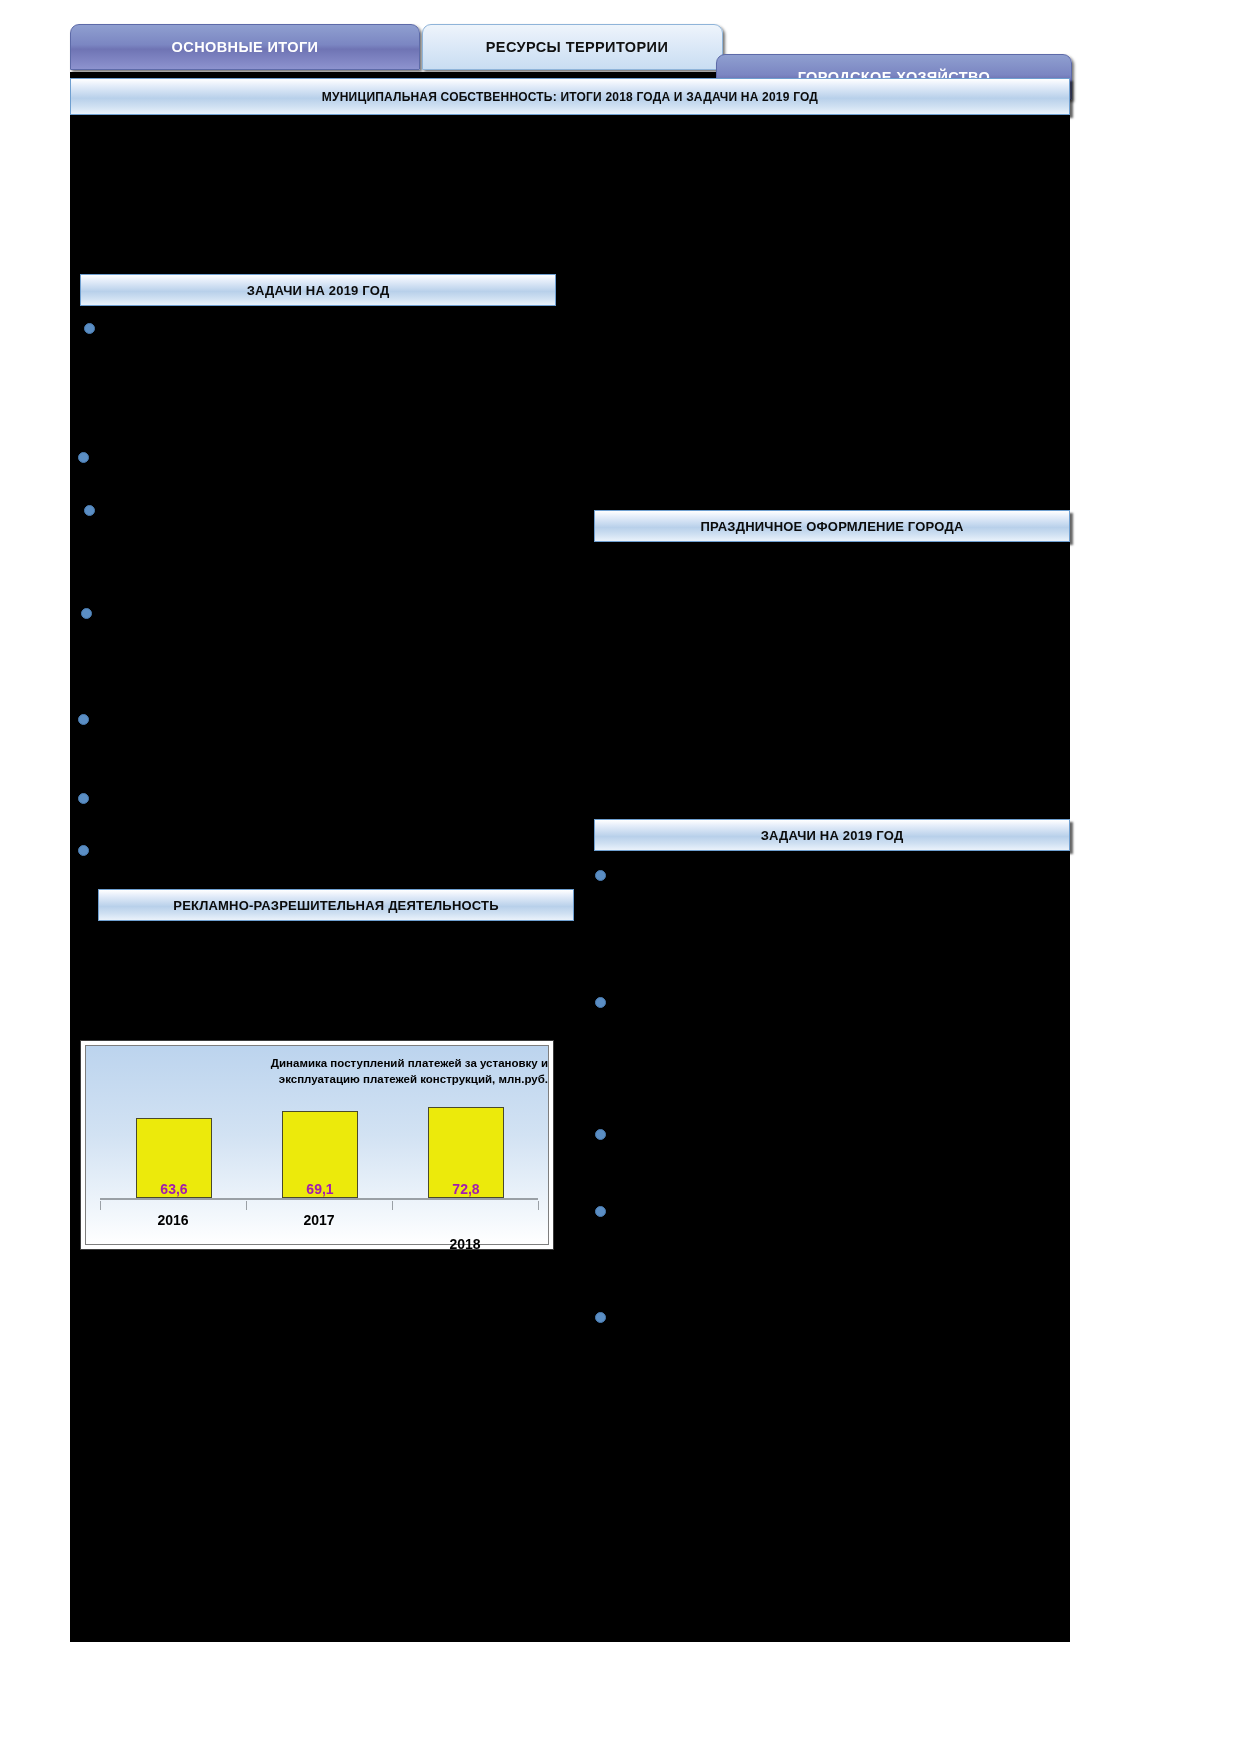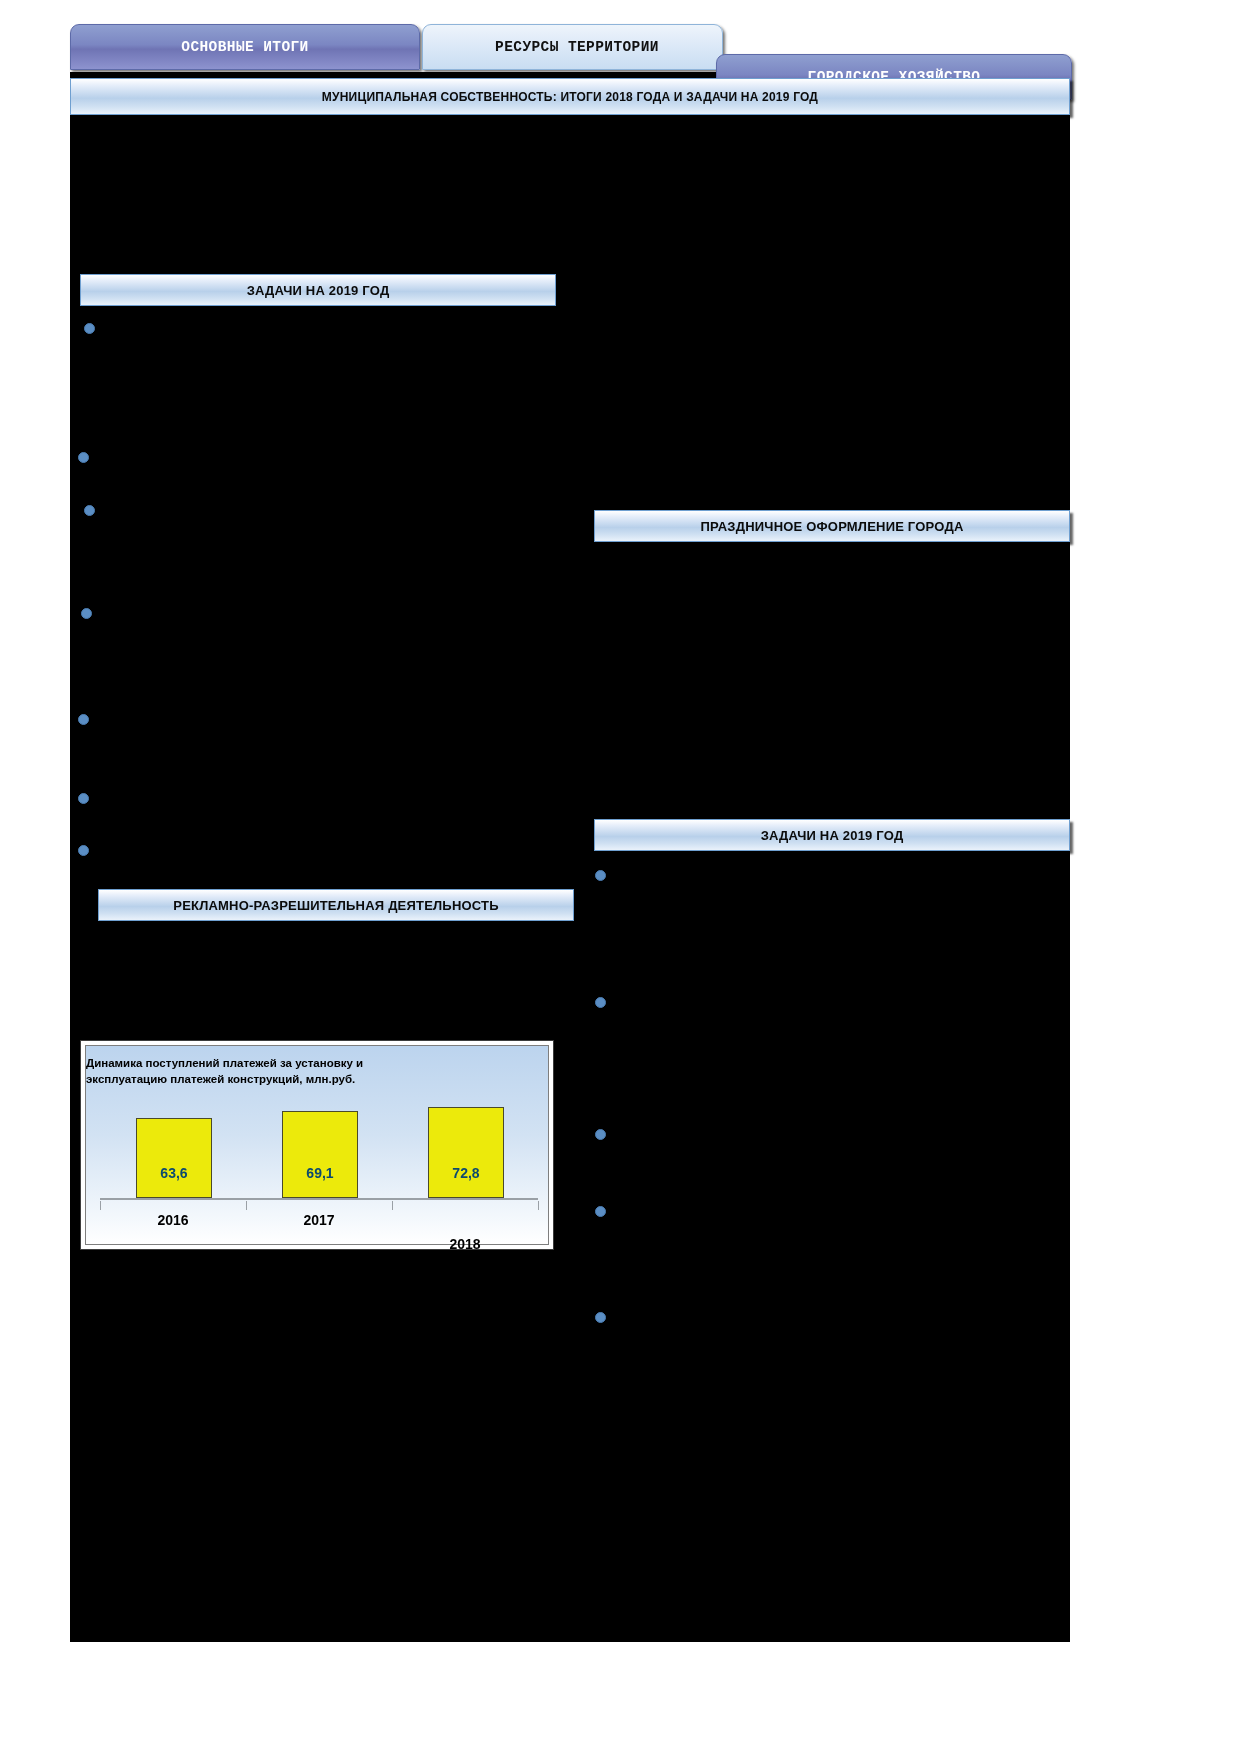--- a/index.html
+++ b/index.html
@@ -3,21 +3,21 @@
 <meta charset="utf-8">
 <style>
   html,body{margin:0;padding:0;background:#ffffff;}
   body{font-family:"Liberation Sans",sans-serif;}
   .page{position:relative;width:1240px;height:1754px;background:#ffffff;overflow:hidden;}
 
   
   .slide-body{position:absolute;left:70px;top:72px;width:1000px;height:1570px;background:#000000;}
 
   
-  .tabs{position:absolute;left:70px;top:24px;width:808px;height:48px;font-family:Liberation Mono, monospace;}
+  .tabs{position:absolute;left:70px;top:24px;width:808px;height:48px;}
   .tab{position:absolute;top:0;height:44px;border-radius:9px 9px 0 0;
        display:flex;align-items:center;justify-content:center;
        font-size:14.5px;font-weight:bold;letter-spacing:.4px;color:#ffffff;
        box-shadow:2px 2px 3px rgba(0,0,0,.55);}
   .tab-inactive{background:linear-gradient(to bottom,#8f9fd0 0%,#7b86c2 45%,#6f74b4 55%,#8d93cf 100%);
                 border:1px solid #5d6aa8;}
   .tab-active{background:linear-gradient(to bottom,#eef4fb 0%,#dbe8f7 50%,#c9ddf2 100%);
               border:1px solid #8fb4d9;color:#111111;}
   #tab0{left:0px;width:348px;}
   #tab1{left:352px;width:290px;padding-left:9px;}
@@ -41,29 +41,29 @@
   .bullet{position:absolute;width:9px;height:9px;border-radius:50%;
           background:#5b8ec4;border:1px solid #4a7cb0;}
 
   
   .chart{position:absolute;left:80px;top:1040px;width:472px;height:208px;
          background:#ffffff;border:1px solid #3c3c3c;
          box-shadow:2px 2px 2px rgba(0,0,0,.5);}
   .chart-inner{position:absolute;left:4px;top:4px;right:4px;bottom:4px;
                background:linear-gradient(to bottom,#bcd4ee 0%,#d2e2f3 45%,#f2f7fc 85%,#ffffff 100%);
                border:1px solid #7e7e7e;}
-  .chart-title{position:absolute;left:0;right:0;top:10px;text-align:left;
+  .chart-title{position:absolute;left:0;right:0;top:10px;text-align:right;
                font-size:11.5px;font-weight:bold;color:#000000;line-height:1.35;}
   .plot{position:absolute;left:14px;right:10px;top:56px;bottom:44px;}
   .axis-line{position:absolute;left:0;right:0;bottom:0;height:2px;background:#9aa0a6;}
   .tickwrap{position:absolute;left:0;right:0;bottom:-10px;height:10px;}
   .tick{position:absolute;bottom:0;width:1px;height:9px;background:#9aa0a6;}
   .bar{position:absolute;bottom:2px;background:#ecea0b;border:1px solid #4a4a2a;
        display:flex;align-items:flex-end;justify-content:center;}
-  .bar span{font-size:14px;font-weight:bold;color:#0c4a6e;padding-bottom:16px;}
+  .bar span{font-size:14px;font-weight:bold;color:#a21caf;}
   .xlabels{position:absolute;left:14px;right:10px;bottom:12px;height:20px;}
   .xlabel{position:absolute;text-align:center;font-size:14px;font-weight:bold;color:#000000;}
 </style>
 </head>
 <body>
 
 <div class="page">
 
   <div class="slide-body"></div>
 

